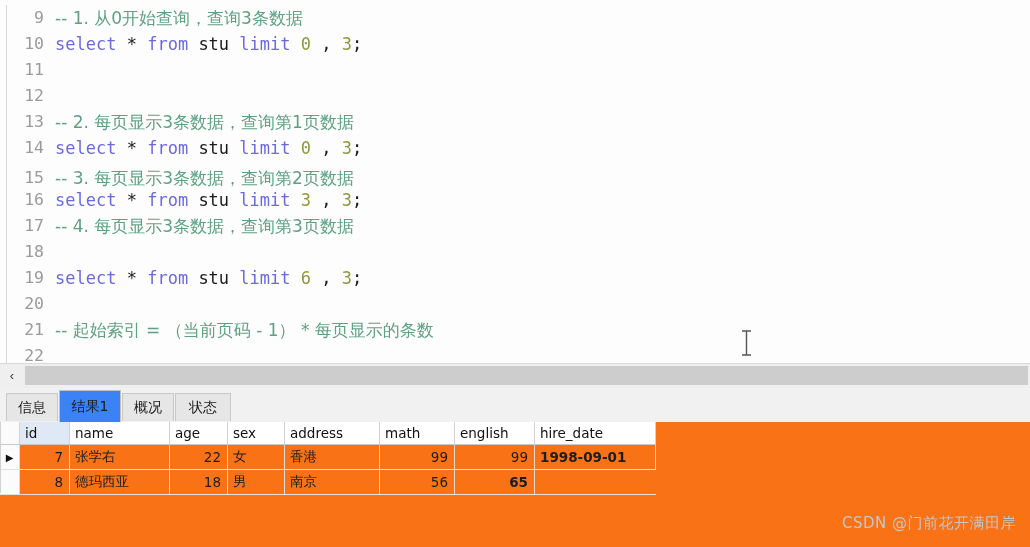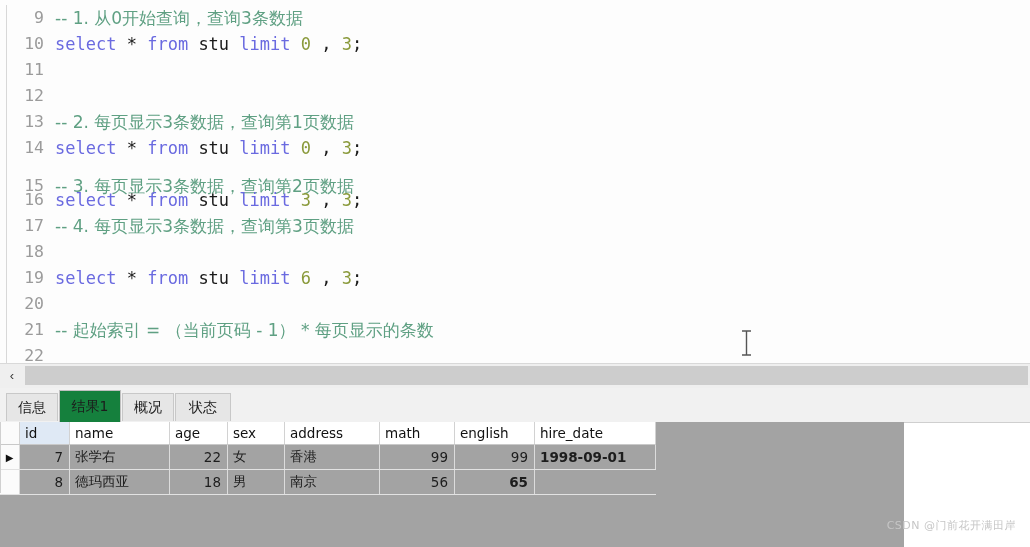--- a/index.html
+++ b/index.html
@@ -82,29 +82,29 @@
     position:absolute;top:5px;height:28px;
     background:#e6e6e6;
     border:1px solid #c8c8c8;
     border-bottom:none;
     display:flex;align-items:center;justify-content:center;
     font-size:14px;color:#1c1c1c;
     font-family:"DejaVu Sans","Liberation Sans",sans-serif;
     box-sizing:border-box;
   }
   .tab.active{
-    background:#15803d;
+    background:#3b82f6;
     top:2px;height:32px;
     border-color:#c0c0c0;
     z-index:3;
   }
   
   #grid{
-    position:absolute;left:0;top:422px;width:904px;height:125px;
-    background:#a3a3a3;
+    position:absolute;left:0;top:422px;width:1030px;height:125px;
+    background:#f97316;
   }
   #grid-frame{
     position:absolute;left:0;top:0;width:656px;
   }
   .grow{
     position:relative;height:24px;
     border-bottom:1px solid #e2e2e2;
   }
   .grow.header{
     height:22px;
@@ -133,40 +133,40 @@
     justify-content:center;padding:0;
     color:#111;font-size:10px;
   }
   .gcell.idhdr{background:#dfe9f5;}
   #gleft-edge{
     position:absolute;left:0;top:0;width:1px;height:71px;background:#d0d0d0;
   }
   
   #watermark{
     position:absolute;right:14px;bottom:14px;
-    font-size:11px;color:#c6c6c6;
+    font-size:15px;color:#c6c6c6;
     font-family:"DejaVu Sans","Liberation Sans",sans-serif;
     letter-spacing:.5px;
     -webkit-user-select:none;user-select:none;
   }
 </style>
 </head>
 <body>
 
 <div id="editor">
   <div id="gutter-rule"></div>
   <div id="code-lines" style="position: absolute; left: 0px; top: -21px; width: 1030px;">
       <div class="code-line" style="top: 0px;"><span class="ln">8</span><span class="ltext"><span class="tok-kw">select</span><span class=""> </span><span class="tok-op">*</span><span class=""> </span><span class="tok-kw">from</span><span class=""> </span><span class="tok-id">stu</span><span class=""> </span><span class="tok-punct">;</span></span></div>
       <div class="code-line" style="top: 0px;"><span class="ln">9</span><span class="ltext"><span class="tok-comment cjk">-- 1. 从0开始查询，查询3条数据</span></span></div>
       <div class="code-line" style="top: 0px;"><span class="ln">10</span><span class="ltext"><span class="tok-kw">select</span><span class=""> </span><span class="tok-op">*</span><span class=""> </span><span class="tok-kw">from</span><span class=""> </span><span class="tok-id">stu</span><span class=""> </span><span class="tok-kw">limit</span><span class=""> </span><span class="tok-num">0</span><span class=""> </span><span class="tok-punct">,</span><span class=""> </span><span class="tok-num">3</span><span class="tok-punct">;</span></span></div>
       <div class="code-line" style="top: 0px;"><span class="ln">11</span><span class="ltext"></span></div>
       <div class="code-line" style="top: 0px;"><span class="ln">12</span><span class="ltext"></span></div>
       <div class="code-line" style="top: 0px;"><span class="ln">13</span><span class="ltext"><span class="tok-comment cjk">-- 2. 每页显示3条数据，查询第1页数据</span></span></div>
       <div class="code-line" style="top: 0px;"><span class="ln">14</span><span class="ltext"><span class="tok-kw">select</span><span class=""> </span><span class="tok-op">*</span><span class=""> </span><span class="tok-kw">from</span><span class=""> </span><span class="tok-id">stu</span><span class=""> </span><span class="tok-kw">limit</span><span class=""> </span><span class="tok-num">0</span><span class=""> </span><span class="tok-punct">,</span><span class=""> </span><span class="tok-num">3</span><span class="tok-punct">;</span></span></div>
-      <div class="code-line" style="top: 12px;"><span class="ln">15</span><span class="ltext"><span class="tok-comment cjk">-- 3. 每页显示3条数据，查询第2页数据</span></span></div>
+      <div class="code-line" style="top: 4px;"><span class="ln">15</span><span class="ltext"><span class="tok-comment cjk">-- 3. 每页显示3条数据，查询第2页数据</span></span></div>
       <div class="code-line" style="top: 0px;"><span class="ln">16</span><span class="ltext"><span class="tok-kw">select</span><span class=""> </span><span class="tok-op">*</span><span class=""> </span><span class="tok-kw">from</span><span class=""> </span><span class="tok-id">stu</span><span class=""> </span><span class="tok-kw">limit</span><span class=""> </span><span class="tok-num">3</span><span class=""> </span><span class="tok-punct">,</span><span class=""> </span><span class="tok-num">3</span><span class="tok-punct">;</span></span></div>
       <div class="code-line" style="top: 0px;"><span class="ln">17</span><span class="ltext"><span class="tok-comment cjk">-- 4. 每页显示3条数据，查询第3页数据</span></span></div>
       <div class="code-line" style="top: 0px;"><span class="ln">18</span><span class="ltext"></span></div>
       <div class="code-line" style="top: 0px;"><span class="ln">19</span><span class="ltext"><span class="tok-kw">select</span><span class=""> </span><span class="tok-op">*</span><span class=""> </span><span class="tok-kw">from</span><span class=""> </span><span class="tok-id">stu</span><span class=""> </span><span class="tok-kw">limit</span><span class=""> </span><span class="tok-num">6</span><span class=""> </span><span class="tok-punct">,</span><span class=""> </span><span class="tok-num">3</span><span class="tok-punct">;</span></span></div>
       <div class="code-line" style="top: 0px;"><span class="ln">20</span><span class="ltext"></span></div>
       <div class="code-line" style="top: 0px;"><span class="ln">21</span><span class="ltext"><span class="tok-comment cjk">-- 起始索引 = （当前页码 - 1） * 每页显示的条数</span></span></div>
       <div class="code-line" style="top: 0px;"><span class="ln">22</span><span class="ltext"></span></div>
     </div>
   <div id="topclip"></div>
   <svg id="mouse-ibeam" viewBox="0 0 11 26">

